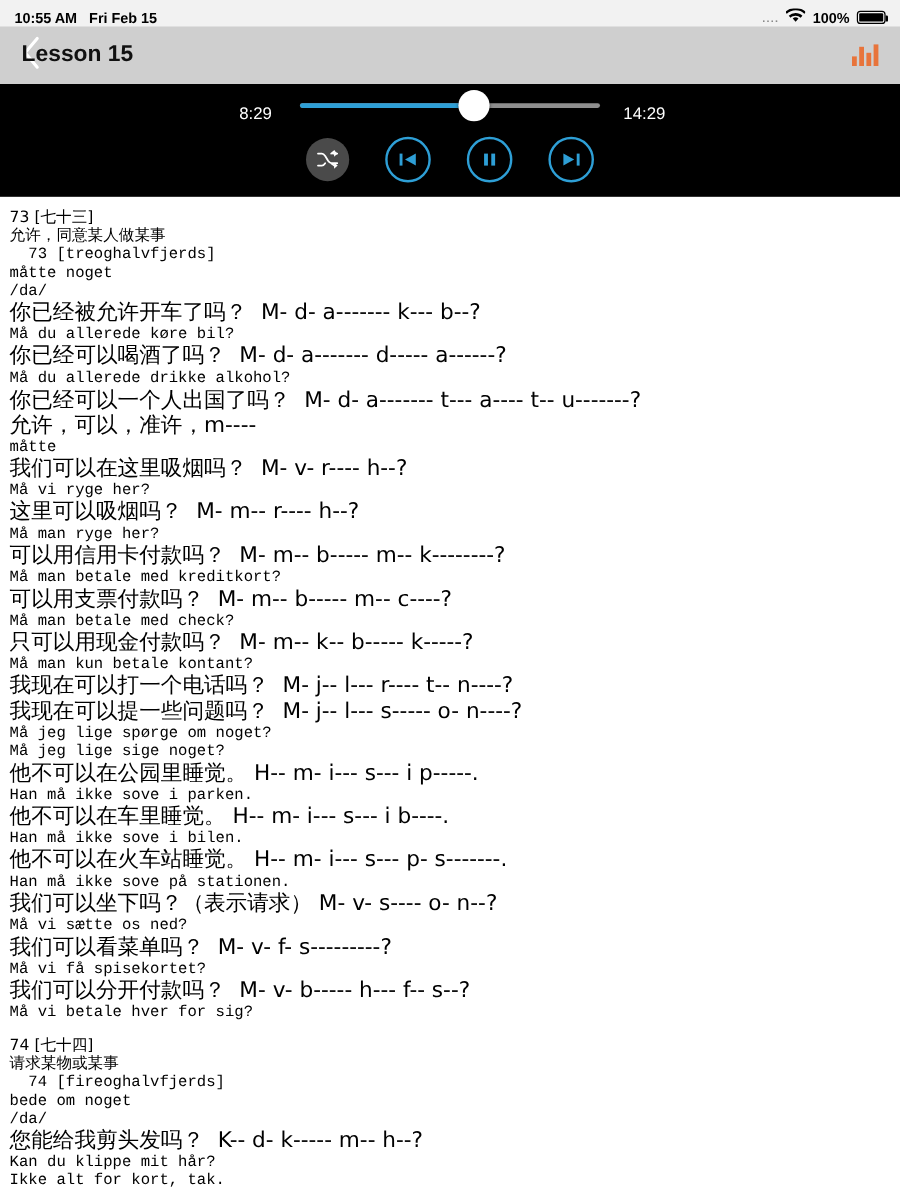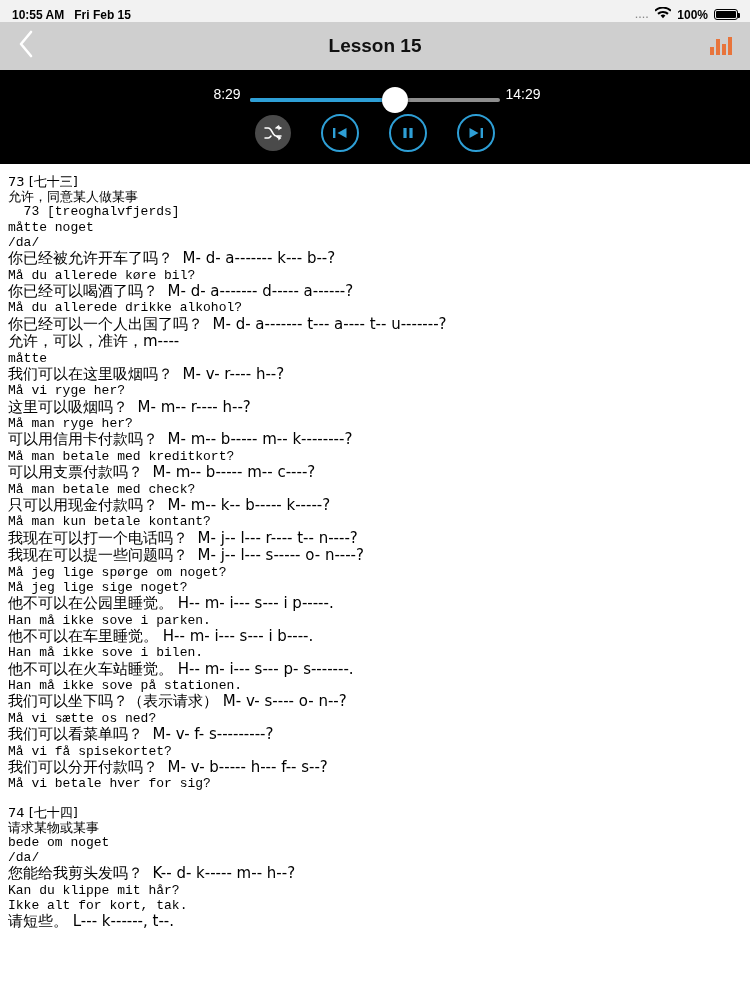--- a/index.html
+++ b/index.html
@@ -51,43 +51,45 @@
   }
   .nav-back {
     font-size: 26px;
     color: #ffffff;
     line-height: 1;
     width: 30px;
   }
   .nav-title {
     position: absolute;
     left: 0; right: 0;
-    text-align: center;
+    text-align: left;
     font-size: 19px;
     font-weight: 700;
     color: #111;
     pointer-events: none;
+    padding-left: 18px;
   }
   .nav-eq {
     margin-left: auto;
     display: flex;
     align-items: flex-end;
     gap: 2px;
     height: 18px;
   }
   .nav-eq span { width: 4px; background: #e8743b; display: block; }
   
   .player {
     background: #000000;
     padding: 10px 0 12px 0;
   }
   .progress-row {
     display: flex;
-    align-items: flex-end;
+    align-items: flex-start;
     justify-content: center;
+    gap: 14px;
     padding: 6px 0 2px 0;
   }
   .time {
     color: #ffffff;
     font-size: 14px;
     font-family: "Liberation Sans", sans-serif;
     min-width: 46px;
     text-align: center;
   }
   .track {
@@ -149,21 +151,21 @@
   .line.mono {
     font-family: "Liberation Mono", monospace;
     font-size: 13px;
   }
   .line.cn {
     font-family: "DejaVu Sans", sans-serif;
     font-size: 13px;
   }
   .line.mix {
     font-family: "DejaVu Sans", sans-serif;
-    font-size: 15px;
+    font-size: 18px;
   }
   .blank { height: 13px; }
 </style>
 </head>
 <body>
 
 <div class="statusbar">
   <div class="left">
     <span>10:55 AM</span>
     <span>Fri Feb 15</span>
@@ -269,19 +271,20 @@
     <div class="line mono">Han må ikke sove på stationen.</div>
     <div class="line mix">我们可以坐下吗？（表示请求） M- v- s---- o- n--?</div>
     <div class="line mono">Må vi sætte os ned?</div>
     <div class="line mix">我们可以看菜单吗？  M- v- f- s---------?</div>
     <div class="line mono">Må vi få spisekortet?</div>
     <div class="line mix">我们可以分开付款吗？  M- v- b----- h--- f-- s--?</div>
     <div class="line mono">Må vi betale hver for sig?</div>
     <div class="blank"></div>
     <div class="line cn">74 [七十四]</div>
     <div class="line cn">请求某物或某事</div>
+    <div class="line mono">  74 [fireoghalvfjerds]</div>
     <div class="line mono">bede om noget</div>
     <div class="line mono">/da/</div>
     <div class="line mix">您能给我剪头发吗？  K-- d- k----- m-- h--?</div>
     <div class="line mono">Kan du klippe mit hår?</div>
     <div class="line mono">Ikke alt for kort, tak.</div>
     <div class="line mix">请短些。 L--- k------, t--.</div>
   </div>
 
 </body></html>

